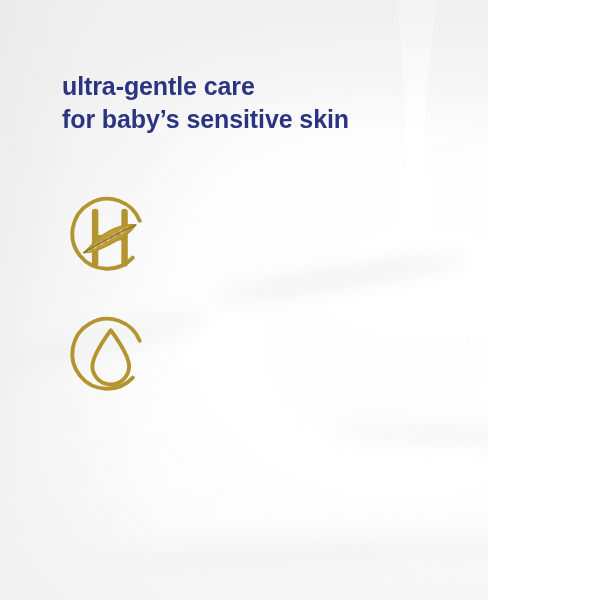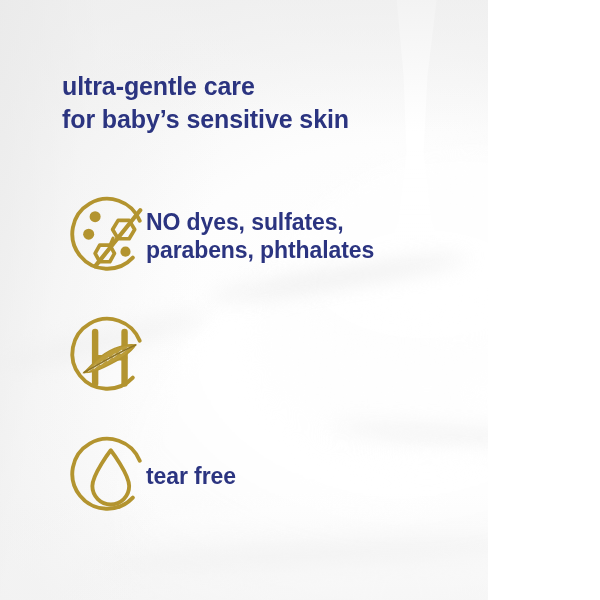--- a/index.html
+++ b/index.html
@@ -188,43 +188,20 @@
   </div>
   <div class="bg-layer vignette"></div>
 
   <div class="content">
 
     <div class="headline">ultra-gentle care
 for baby’s sensitive skin</div>
 
     <div class="claims">
 
-      <div class="claim">
-        <svg class="claim-icon" viewBox="0 0 100 100">
-          <g fill="none" stroke="#b3942f" stroke-width="4.2" stroke-linecap="round" stroke-linejoin="round">
-
-            <path d="M 84.5 33.5 A 38 38 0 1 0 77 73.5"></path>
-
-            <path d="M 61 33 L 73 33 L 79 43 L 73 53 L 61 53 L 55 43 Z" stroke-width="4"></path>
-
-            <path d="M 41 60 L 52 60 L 57 69 L 52 78 L 41 78 L 36 69 Z" stroke-width="4"></path>
-
-            <path d="M 55.5 52.5 L 52.5 59.5" stroke-width="3.6"></path>
-
-            <path d="M 85 22 L 36 83" stroke-width="4.6"></path>
-          </g>
-          <g fill="#b3942f">
-            <circle cx="36" cy="29" r="6"></circle>
-            <circle cx="29" cy="48" r="6"></circle>
-            <circle cx="69" cy="67" r="5.5"></circle>
-          </g>
-        </svg>
-        <div class="claim-text">NO dyes, sulfates,
-parabens, phthalates</div>
-      </div>
 
       <div class="claim">
         <svg class="claim-icon" viewBox="0 0 100 100">
           <g fill="none" stroke="#b3942f" stroke-linecap="round" stroke-linejoin="round">
 
             <path d="M 84.5 33.5 A 38 38 0 1 0 77 73.5" stroke-width="4.2"></path>
 
             <path d="M 36 24 L 36 80" stroke-width="7"></path>
             <path d="M 68 24 L 68 80" stroke-width="7"></path>
             <path d="M 36 52 L 68 52" stroke-width="6"></path>
@@ -250,18 +227,17 @@
           <g fill="none" stroke="#b3942f" stroke-linecap="round" stroke-linejoin="round">
 
             <path d="M 84.5 33.5 A 38 38 0 1 0 77 73.5" stroke-width="4.2"></path>
 
             <path d="M 53 22
                      C 53 22 33 48 33 61
                      A 20 20 0 0 0 73 61
                      C 73 48 53 22 53 22 Z" stroke-width="4.2"></path>
           </g>
         </svg>
-        <div class="claim-text">tear free</div>
       </div>
 
     </div>
   </div>
 </div>
 
 </body></html>

